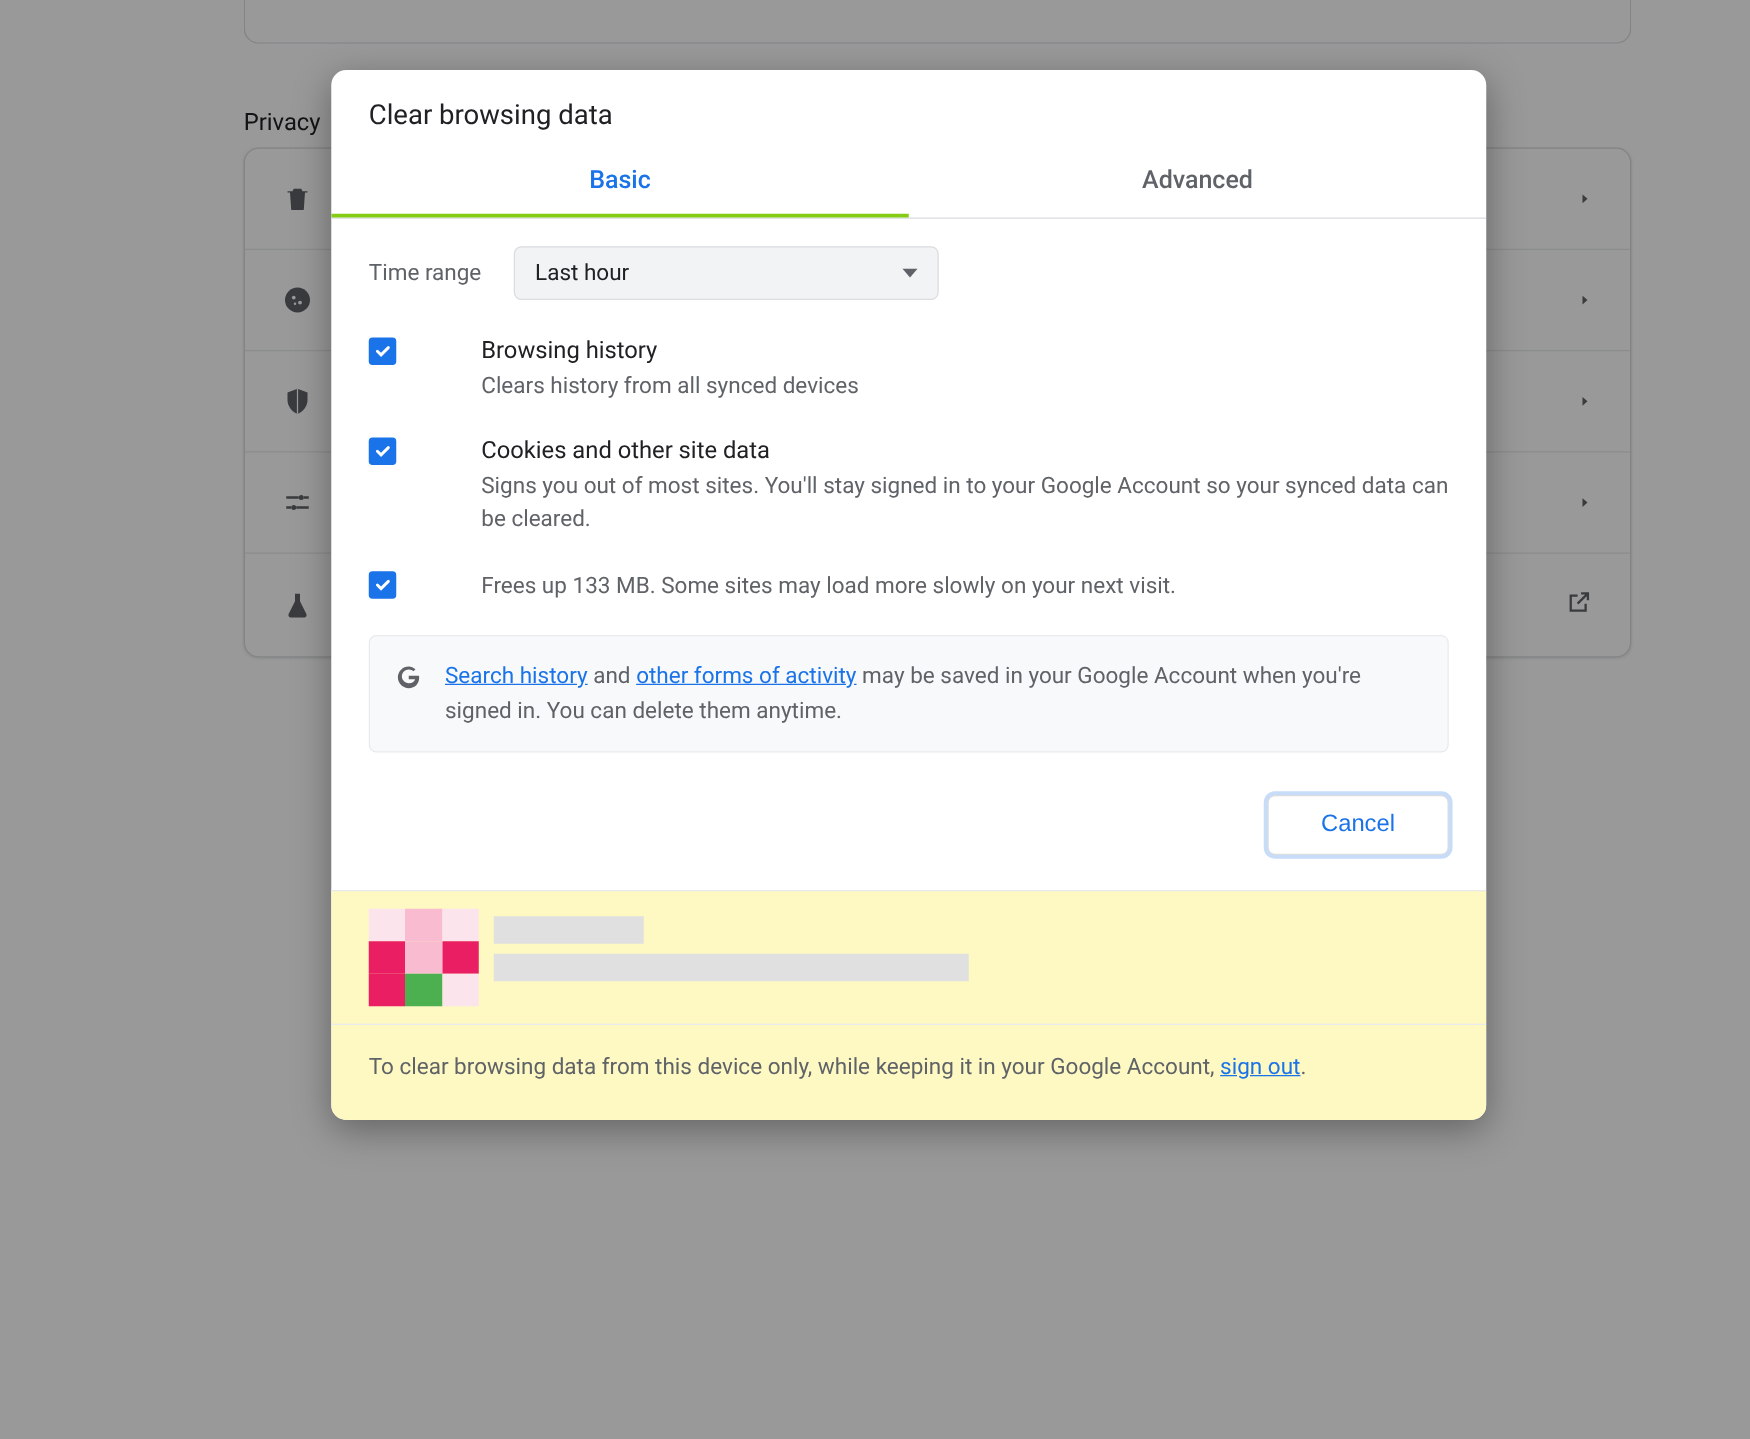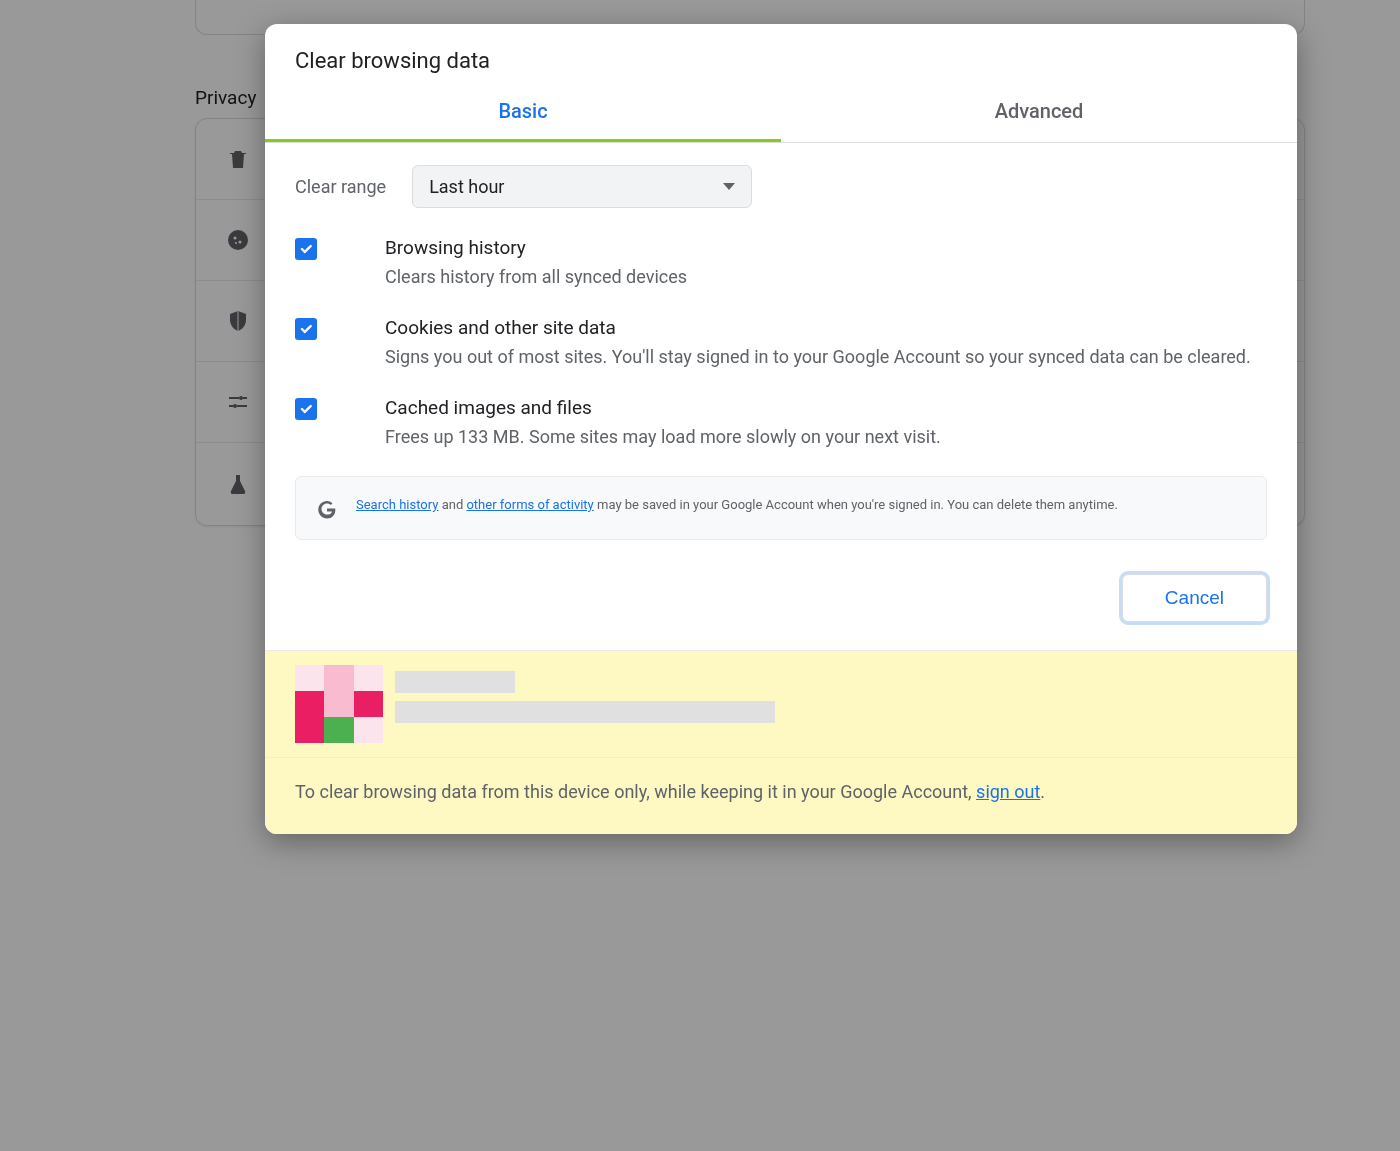--- a/index.html
+++ b/index.html
@@ -69,22 +69,22 @@
 
 .overlay {
   position: absolute;
   inset: 0;
   background: rgba(0,0,0,0.4);
 }
 
 
 .dialog {
   position: absolute;
-  left: 265px; top: 24px;
-  width: 1032px;
+  left: 265px; top: 56px;
+  width: 924px;
   background: #fff;
   border-radius: 12px;
   box-shadow: 0 8px 30px rgba(0,0,0,0.35);
   overflow: hidden;
 }
 .dialog-header {
   padding: 24px 30px 10px 30px;
 }
 .dialog-title {
   font-size: 22px;
@@ -178,21 +178,21 @@
   padding: 18px 20px;
   margin-top: 6px;
 }
 .info-box .g-icon {
   width: 22px; height: 22px;
   margin-right: 18px;
   margin-top: 4px;
   flex-shrink: 0;
 }
 .info-text {
-  font-size: 13px;
+  font-size: 18px;
   color: #5f6368;
   line-height: 1.55;
 }
 .info-text a {
   color: #1a73e8;
   text-decoration: underline;
 }
 .dialog-actions {
   display: flex;
   justify-content: flex-end;
@@ -344,21 +344,21 @@
 <div class="dialog">
   <div class="dialog-header">
     <div class="dialog-title">Clear browsing data</div>
   </div>
   <div class="tabs">
     <div class="tab active">Basic</div>
     <div class="tab">Advanced</div>
   </div>
   <div class="dialog-body">
     <div class="time-range-row">
-      <span class="time-range-label">Clear range</span>
+      <span class="time-range-label">Time range</span>
       <div class="select">
         <span>Last hour</span>
         <span class="triangle"></span>
       </div>
     </div>
 
     <div class="check-item">
       <div class="checkbox">
         <svg width="14" height="14" viewBox="0 0 24 24" fill="none" stroke-width="4" stroke-linecap="round">
             <path d="M5 12l5 5L20 7"></path>
@@ -382,21 +382,20 @@
       </div>
     </div>
 
     <div class="check-item">
       <div class="checkbox">
         <svg width="14" height="14" viewBox="0 0 24 24" fill="none" stroke-width="4" stroke-linecap="round">
             <path d="M5 12l5 5L20 7"></path>
           </svg>
       </div>
       <div class="check-text">
-        <div class="check-title">Cached images and files</div>
         <div class="check-desc">Frees up 133 MB. Some sites may load more slowly on your next visit.</div>
       </div>
     </div>
 
     <div class="info-box">
       <span class="g-icon">
         <svg viewBox="0 0 24 24" width="22" height="22">
             <path fill="#5f6368" d="M12 11v2.5h5.5c-.4 2-2.2 3.5-5.5 3.5-3.3 0-6-2.7-6-6s2.7-6 6-6c1.6 0 3 .6 4.1 1.6l1.8-1.8C16.2 3.2 14.2 2.3 12 2.3 6.8 2.3 2.5 6.6 2.5 11.8S6.8 21.3 12 21.3c5.5 0 9.1-3.9 9.1-9.3 0-.6-.1-1.1-.2-1.6H12z"></path>
           </svg>
       </span>

